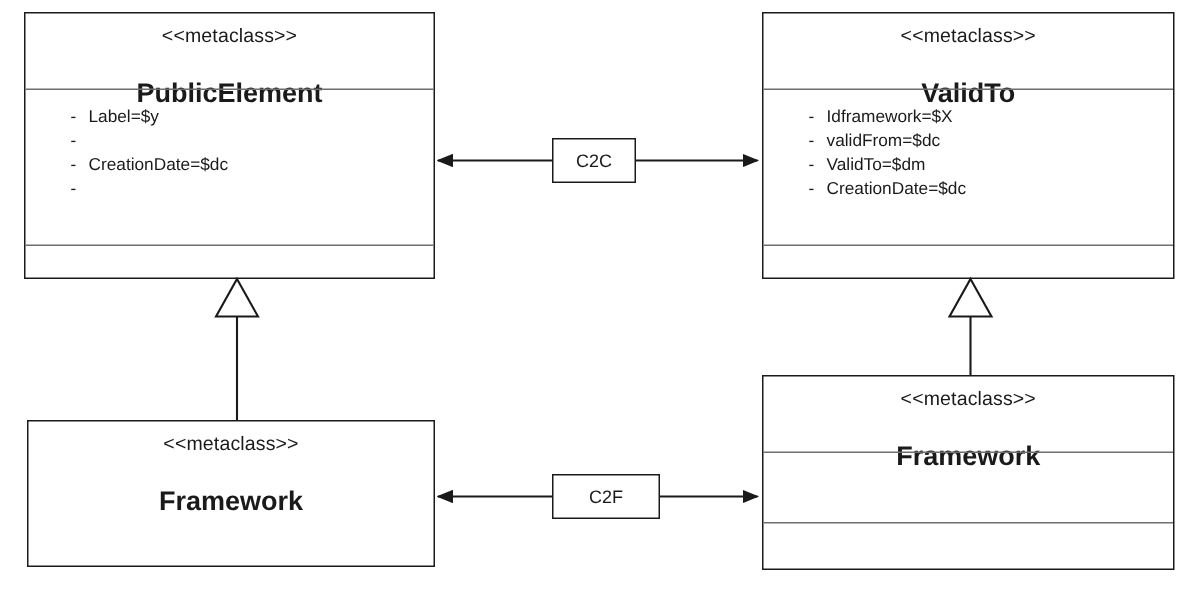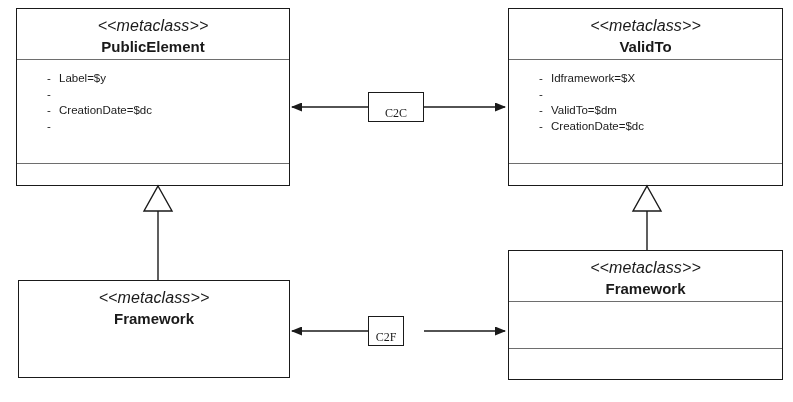--- a/index.html
+++ b/index.html
@@ -29,30 +29,29 @@
   }
   .compartment + .compartment {
     border-top: 1.4px solid #6e6e6e;
   }
   .class-header {
     text-align: center;
     padding-top: 7px;
     line-height: 1.28;
   }
   .stereotype {
-    font-size: 16px;
+    font-size: 13px;
     color: #1a1a1a;
     letter-spacing: 0.1px;
-    font-style: italic;
   }
   .class-name {
-    font-size: 15px;
+    font-size: 18px;
     font-weight: bold;
     color: #1a1a1a;
-    margin-top: 1px;
+    margin-top: 18px;
   }
   .attr-list {
     padding: 10px 0 0 0;
     margin: 0;
     list-style: none;
   }
   .attr-row {
     display: flex;
     font-size: 11.5px;
     color: #1a1a1a;
@@ -68,26 +67,25 @@
   }
   .attr-text {
     flex: 1 1 auto;
   }
   .assoc-label-box {
     position: absolute;
     box-sizing: border-box;
     border: 1.6px solid #1a1a1a;
     background: #ffffff;
     display: flex;
-    align-items: flex-end;
+    align-items: center;
     justify-content: center;
     font-size: 12px;
     color: #1a1a1a;
     z-index: 4;
-    font-family: Liberation Serif, serif;
   }
   .connector-svg {
     position: absolute;
     left: 0;
     top: 0;
     width: 793px;
     height: 402px;
     pointer-events: none;
     z-index: 2;
   }
@@ -160,20 +158,21 @@
       <div class="class-name">ValidTo</div>
     </div>
     <div class="compartment" style="flex:1 1 auto;">
       <ul class="attr-list">
         <li class="attr-row">
           <span class="attr-bullet">-</span>
           <span class="attr-text">Idframework=$X</span>
         </li>
         <li class="attr-row">
           <span class="attr-bullet">-</span>
+          <span class="attr-text">validFrom=$dc</span>
         </li>
         <li class="attr-row">
           <span class="attr-bullet">-</span>
           <span class="attr-text">ValidTo=$dm</span>
         </li>
         <li class="attr-row">
           <span class="attr-bullet">-</span>
           <span class="attr-text">CreationDate=$dc</span>
         </li>
       </ul>
@@ -194,17 +193,17 @@
       <div class="class-name">Framework</div>
     </div>
     <div class="compartment" style="height:47px;"></div>
     <div class="compartment" style="flex:1 1 auto;"></div>
   </div>
 
   <div class="assoc-label-box" style="left:368px; top:92px; width:56px; height:30px;">
     <span>C2C</span>
   </div>
 
-  <div class="assoc-label-box" style="left:368px; top:316px; width:36px; height:30px;">
+  <div class="assoc-label-box" style="left:368px; top:316px; width:72px; height:30px;">
     <span>C2F</span>
   </div>
 
 </div>
 
 </body></html>

